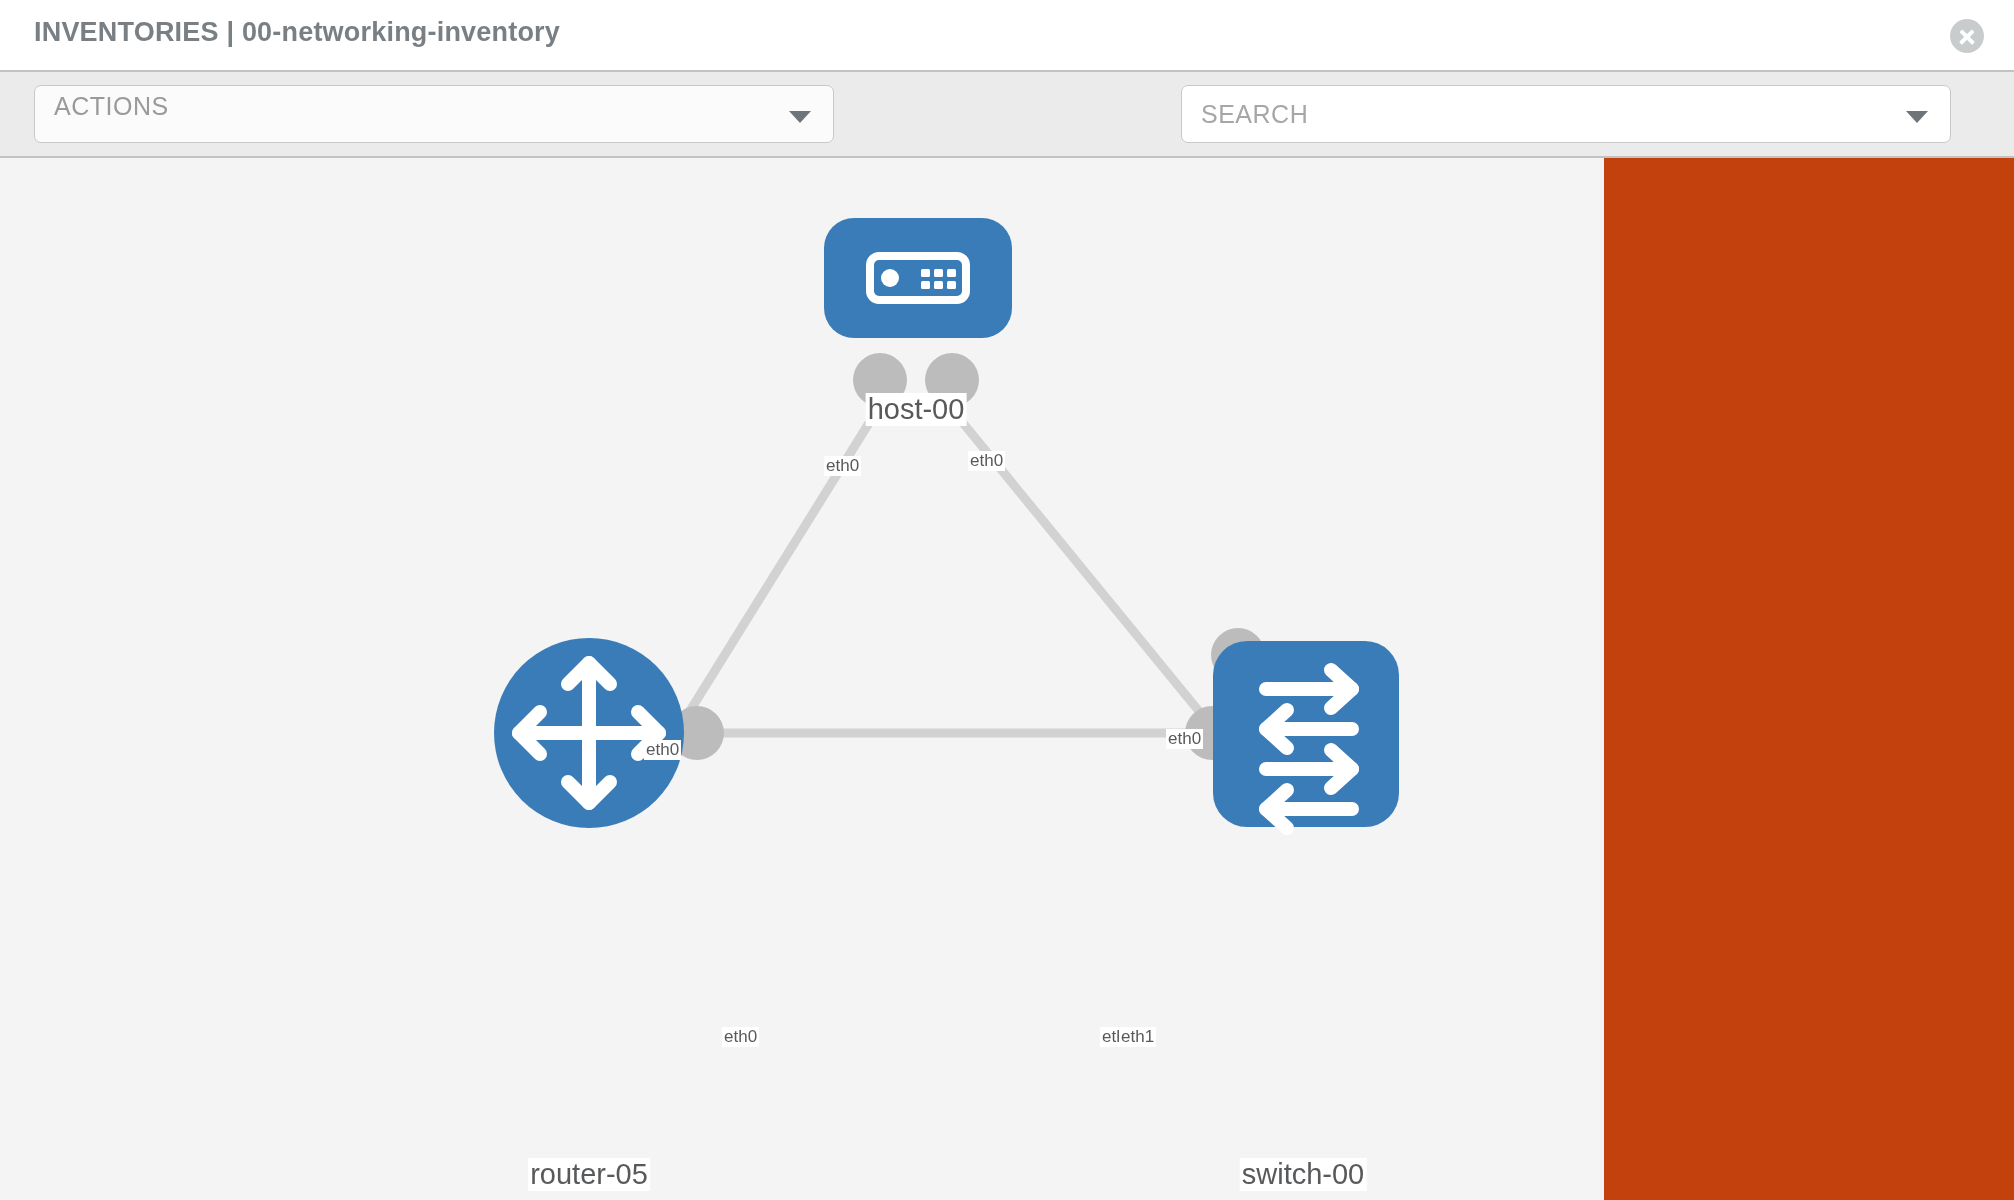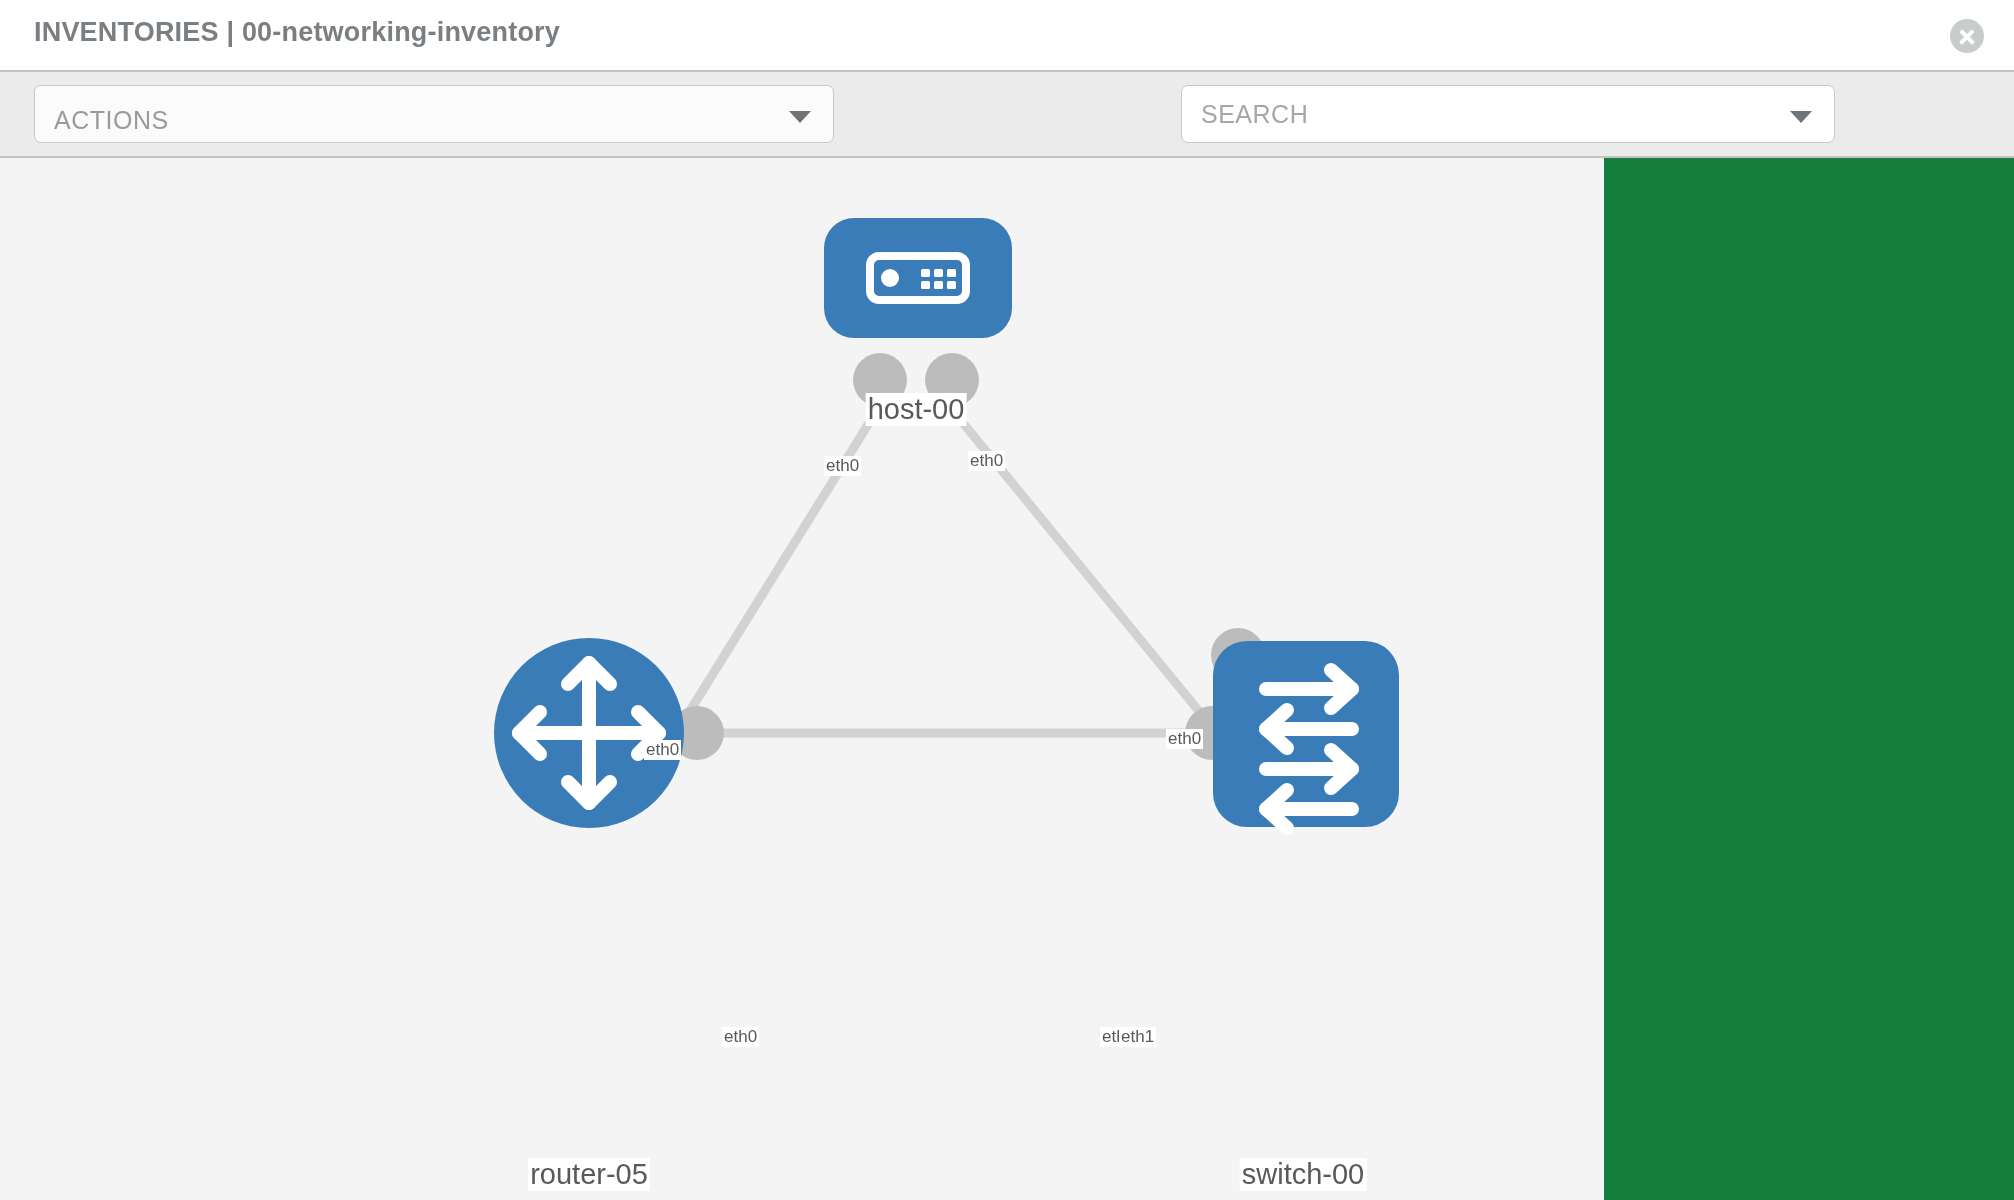--- a/index.html
+++ b/index.html
@@ -6,21 +6,21 @@
     margin: 0;
     padding: 0;
     background: #ffffff;
     font-family: "Liberation Sans", sans-serif;
   }
   #app {
     position: relative;
     width: 2014px;
     height: 1200px;
     overflow: hidden;
-    background: #15803d;
+    background: #c2410c;
   }
 
   
   .header {
     position: absolute;
     left: 0; top: 0;
     width: 2014px;
     height: 70px;
     background: #ffffff;
     box-sizing: border-box;
@@ -76,21 +76,21 @@
     height: 58px;
     background: #fbfbfb;
     border: 1.5px solid #c8c8c8;
     border-radius: 7px;
     box-sizing: border-box;
     cursor: pointer;
   }
   .actions-select .label {
     position: absolute;
     left: 19px;
-    top: 20px;
+    top: 6px;
     font-size: 25px;
     color: #9a9a9a;
     letter-spacing: 0.5px;
   }
   .caret {
     position: absolute;
     right: 22px;
     top: 25px;
     width: 0; height: 0;
     border-left: 11px solid transparent;
@@ -104,21 +104,21 @@
     height: 48px;
     cursor: pointer;
   }
   .wrench-icon { left: 1040px; }
   .key-icon    { left: 1107px; }
 
   .search-box {
     position: absolute;
     left: 1181px;
     top: 13px;
-    width: 654px;
+    width: 770px;
     height: 58px;
     background: #ffffff;
     border: 1.5px solid #c8c8c8;
     border-radius: 7px;
     box-sizing: border-box;
     cursor: text;
   }
   .search-box .label {
     position: absolute;
     left: 19px;

